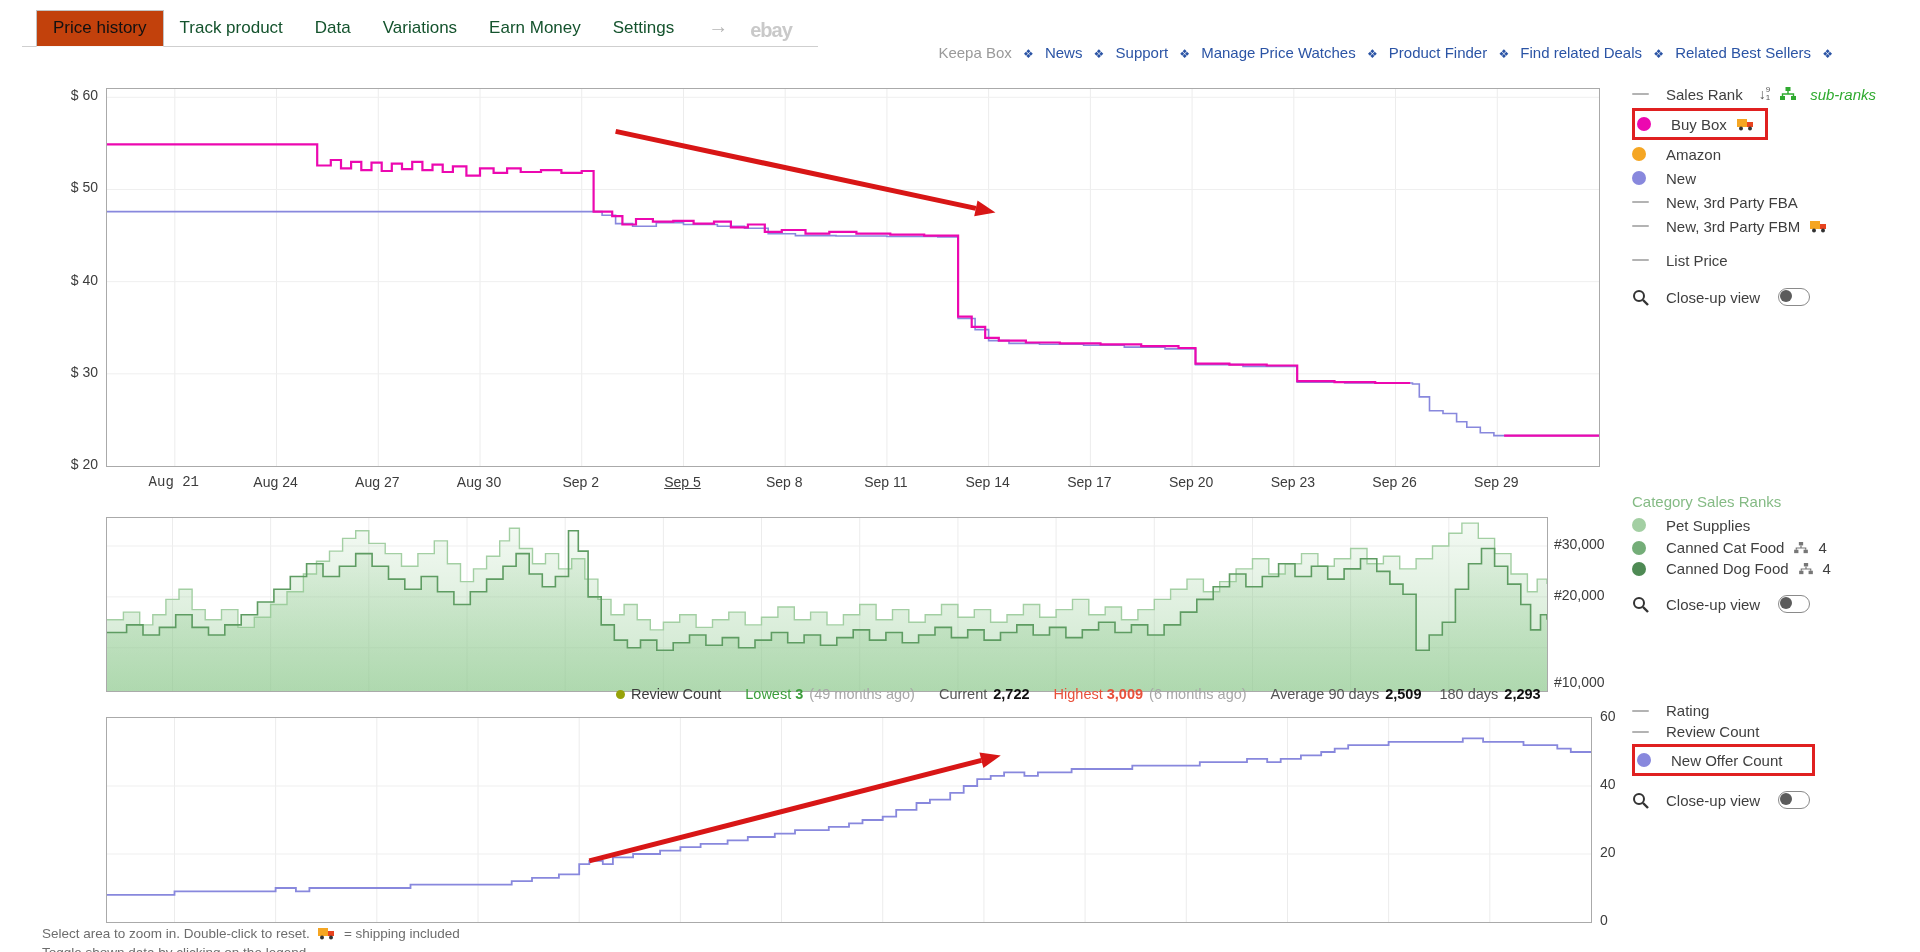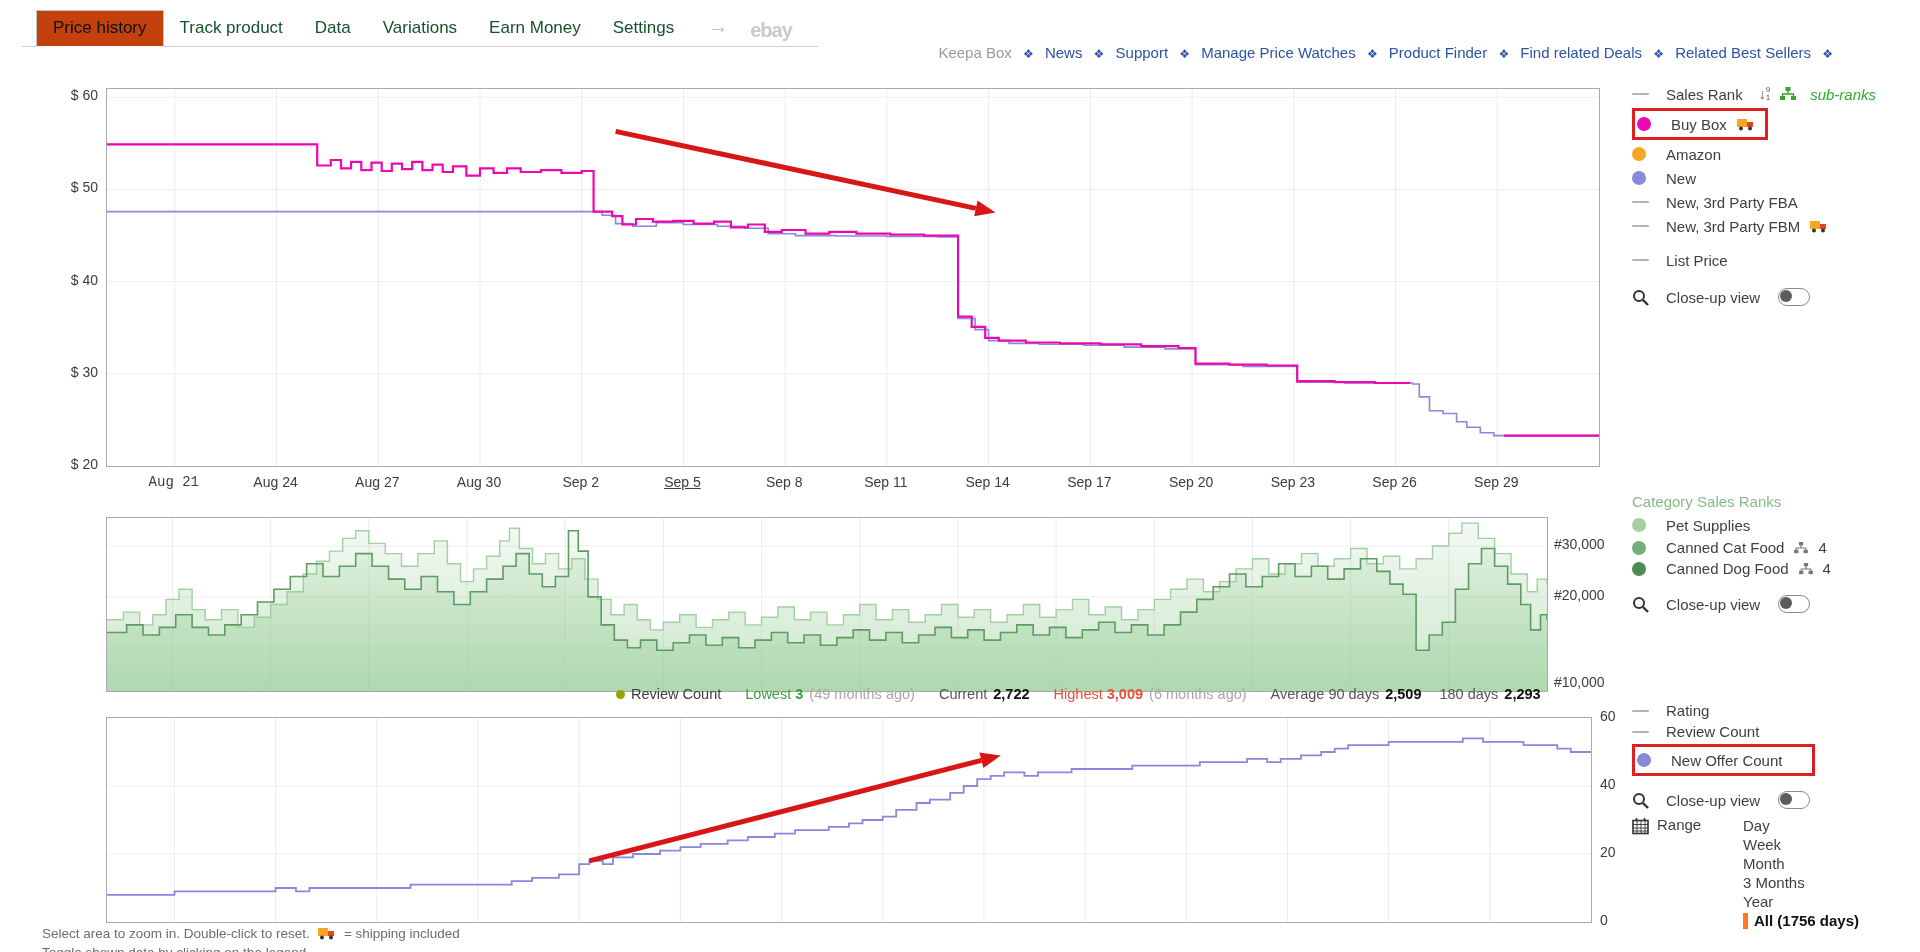--- a/index.html
+++ b/index.html
@@ -330,41 +330,20 @@
         <svg width="17" height="17" viewBox="0 0 17 17">
             <circle cx="7" cy="7" r="5" fill="none" stroke="#333" stroke-width="2"></circle>
             <path d="M11 11l5 5" stroke="#333" stroke-width="2.4"></path>
           </svg>
       </span>
       <span>Close-up view</span>
       <span class="toggle">
           <span class="knob"></span>
         </span>
     </div>
-    <div style="display:flex;align-items:flex-start;margin-top:4px;">
-      <span class="ic" style="margin-top:2px;">
-        <svg width="17" height="17" viewBox="0 0 17 17">
-            <rect x="1" y="2.5" width="15" height="13" fill="none" stroke="#333" stroke-width="1.6"></rect>
-            <path d="M1 6.5h15M5 2.5v13M9 2.5v13M13 2.5v13M1 10h15M1 13h15" stroke="#333" stroke-width="0.9"></path>
-            <path d="M4.5 0v3M12.5 0v3" stroke="#333" stroke-width="1.6"></path>
-          </svg>
-      </span>
-      <span style="margin-left:8px;width:62px;">Range</span>
-      <div class="rangecol" style="margin-left:24px;">
-        <div class="rangeopt">Day</div>
-        <div class="rangeopt">Week</div>
-        <div class="rangeopt">Month</div>
-        <div class="rangeopt">3 Months</div>
-        <div class="rangeopt">Year</div>
-        <div class="rangeopt rangeall">
-          <span class="orangebar"></span>
-          <span>All (1756 days)</span>
-        </div>
-      </div>
-    </div>
   </div>
 
   <div class="stats">
     <span class="rcdot"></span>
     <span style="color:#3c3c3c;">Review Count</span>
     <span class="grp green">
       <span>Lowest</span> <b style="color:#3c9e3c;">3</b>
     </span>
     <span class="gray">(49 months ago)</span>
     <span class="grp">Current</span>

